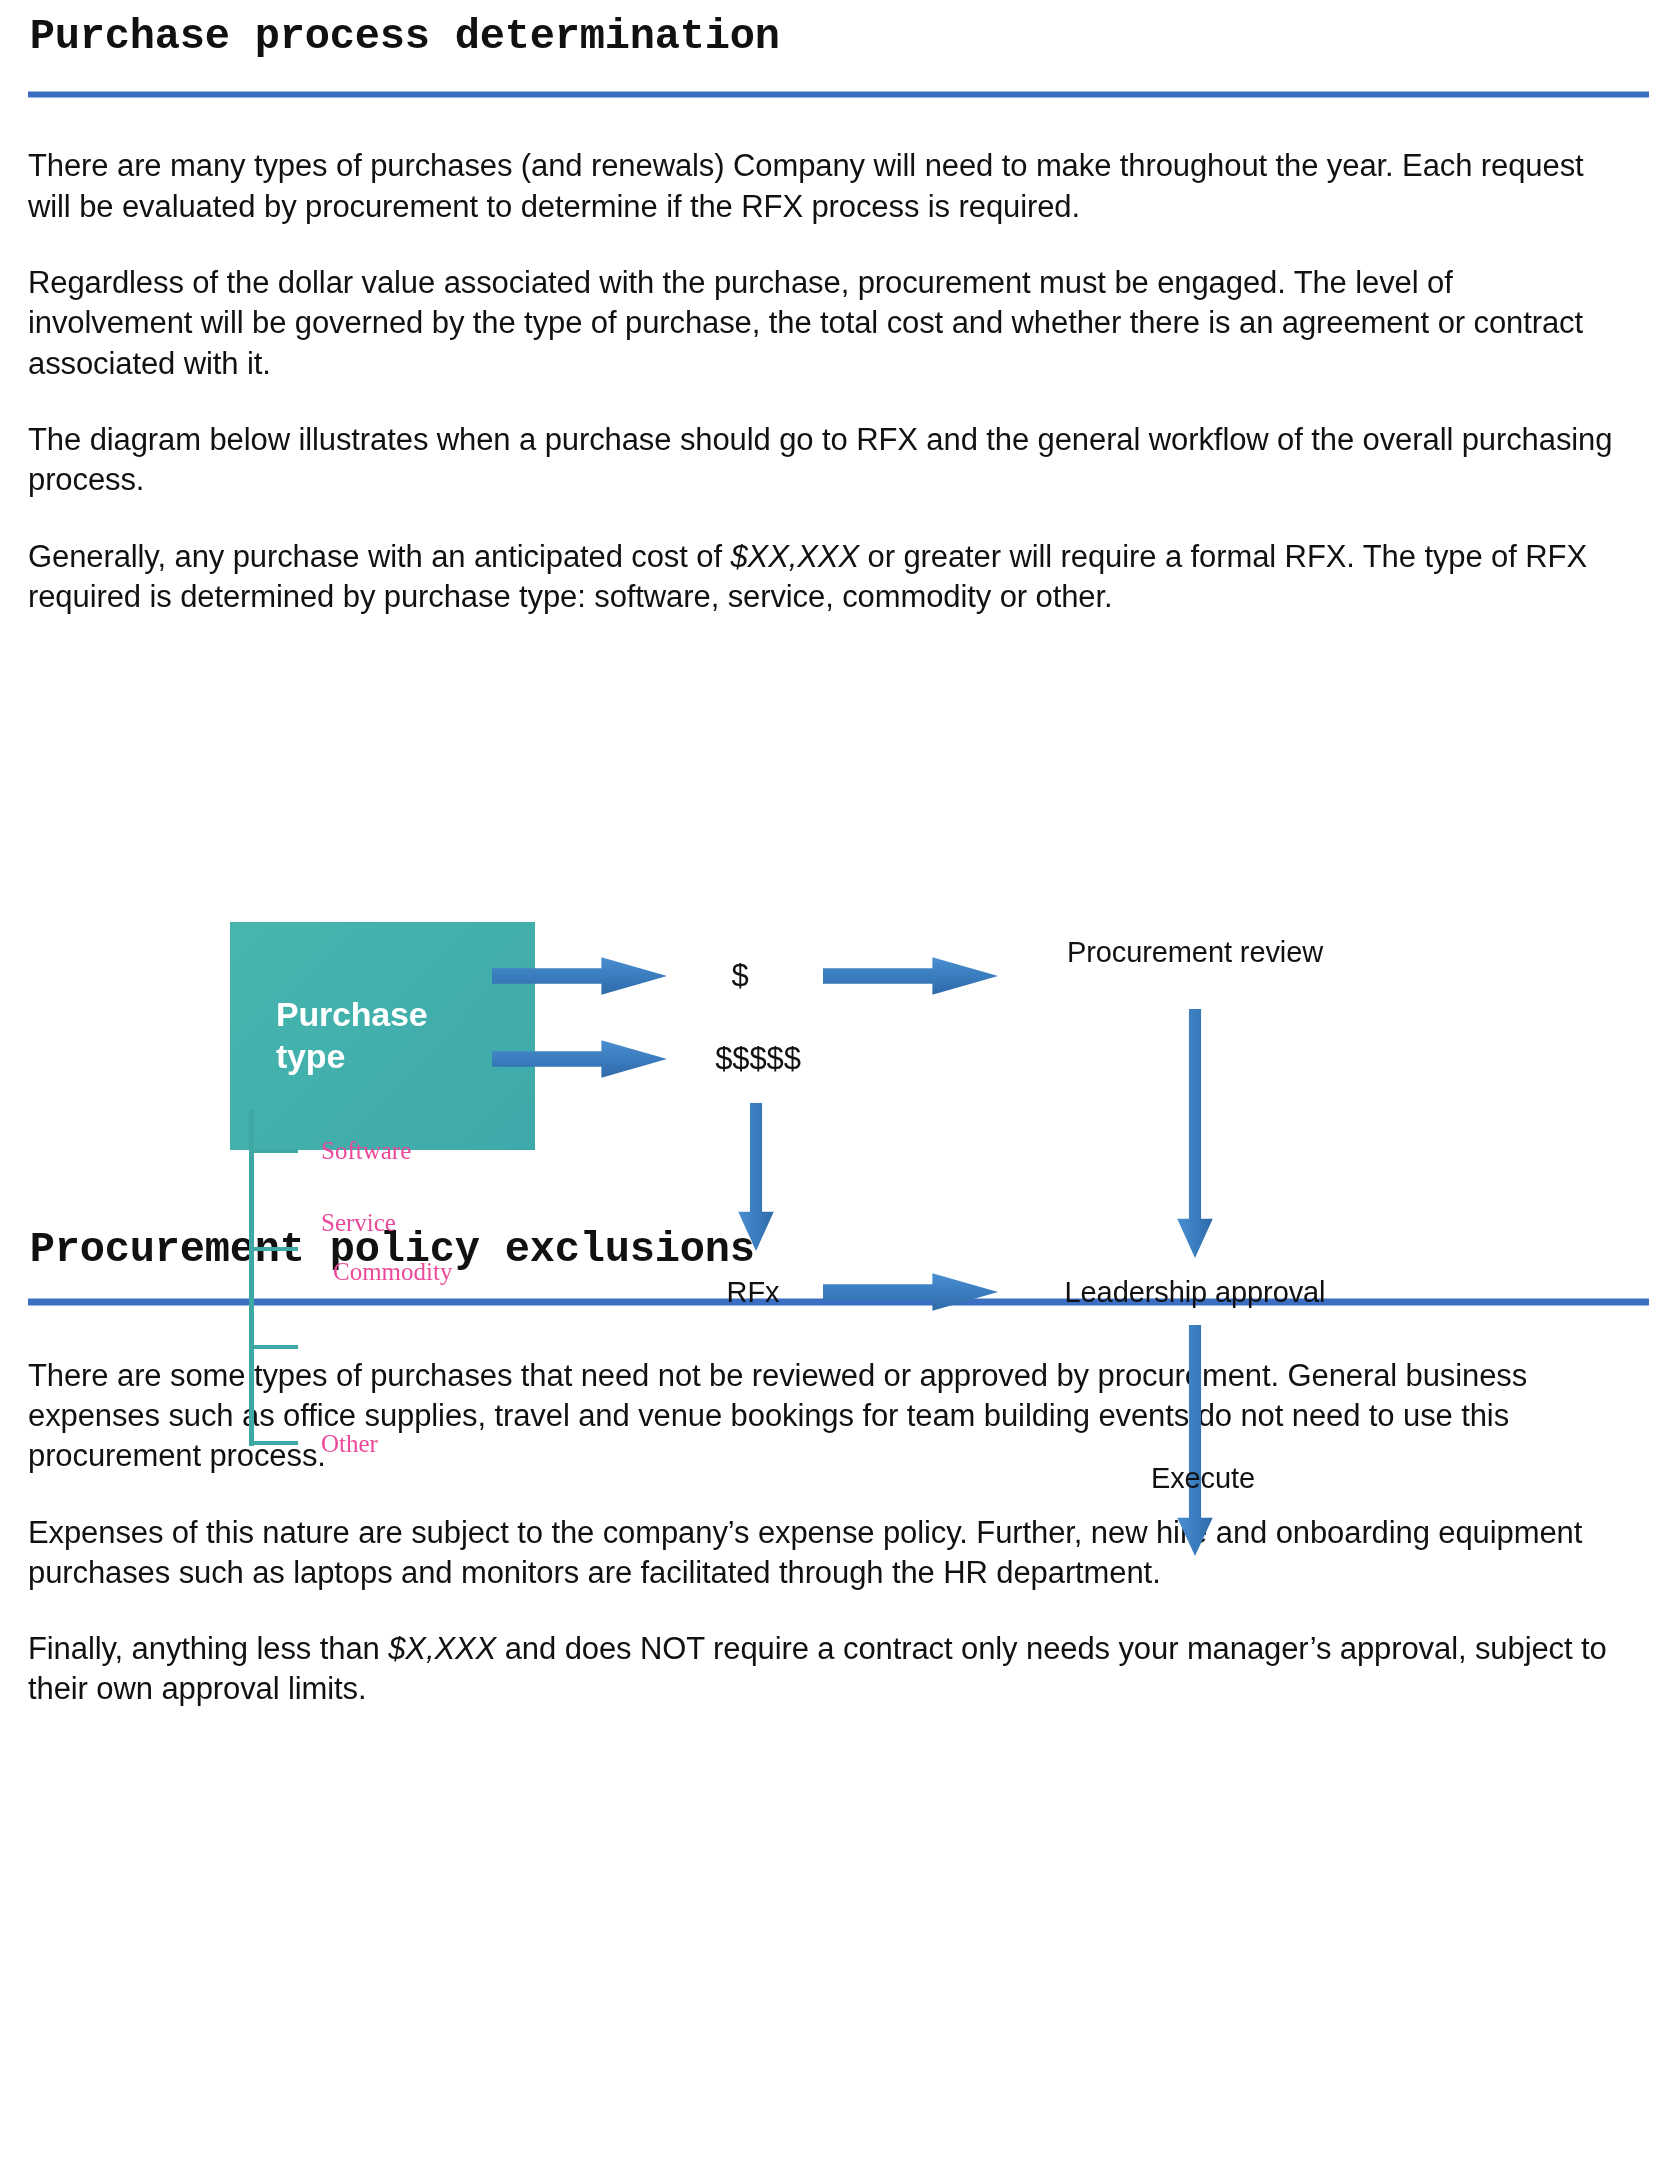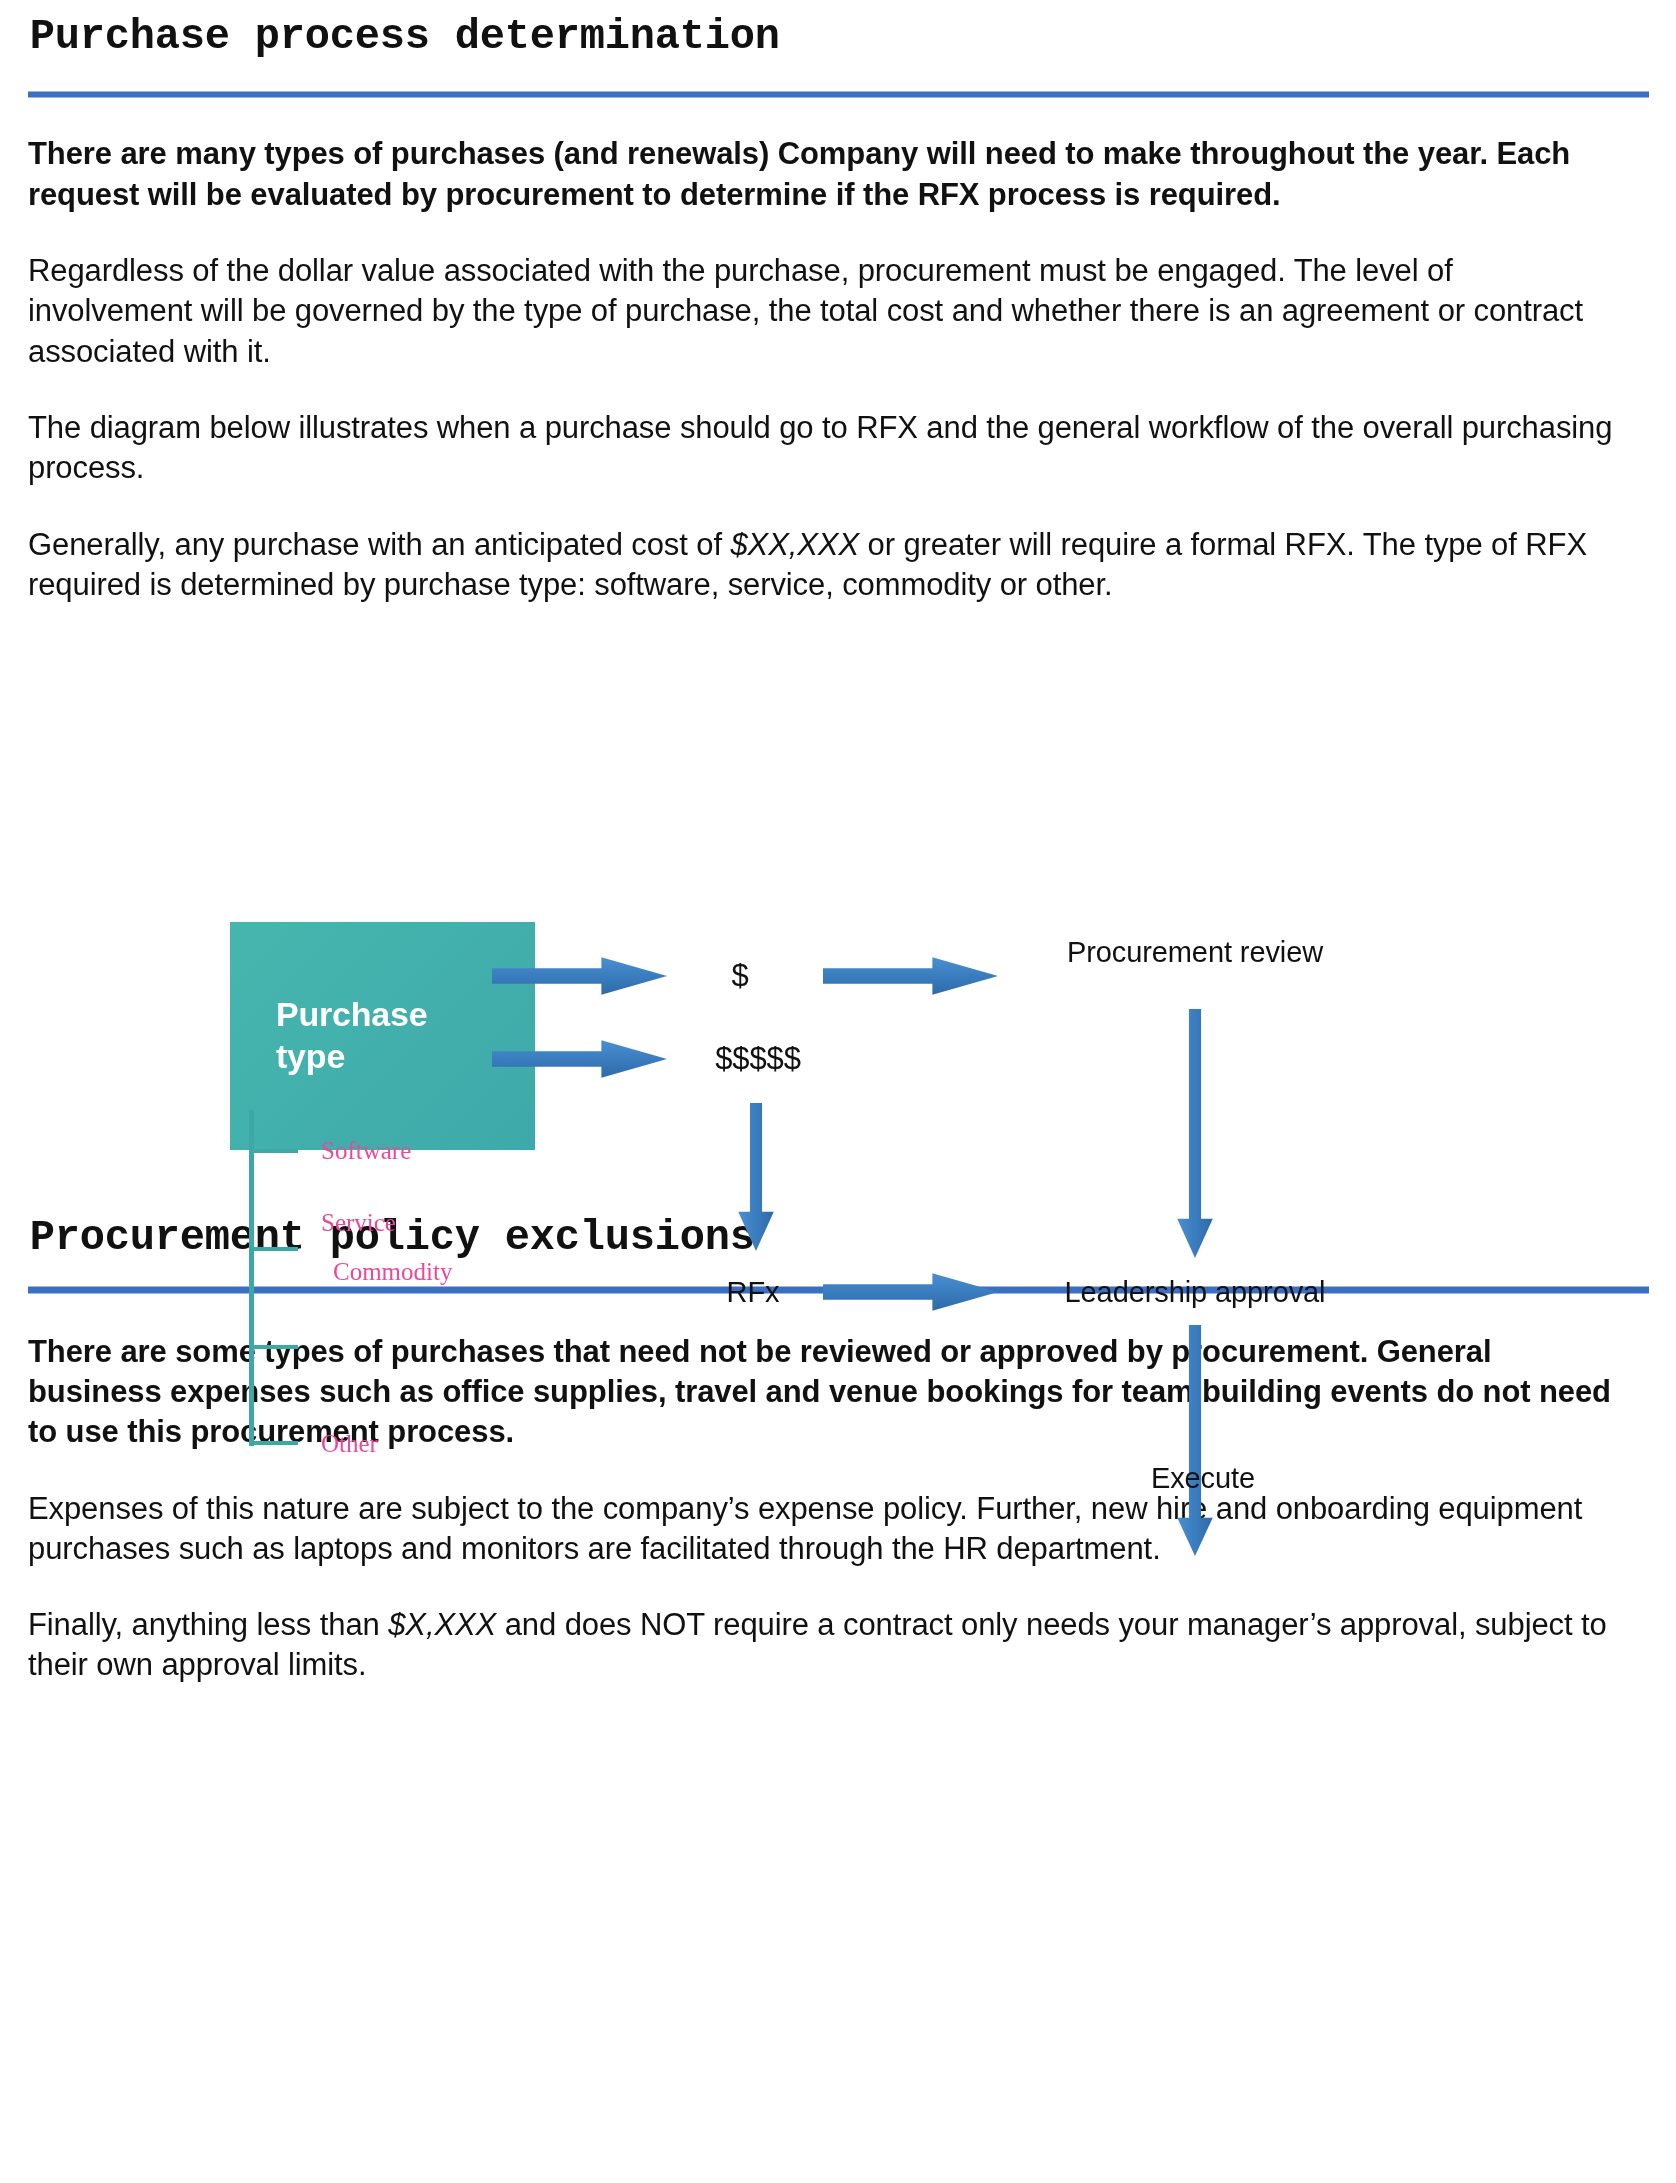--- a/index.html
+++ b/index.html
@@ -52,21 +52,21 @@
   
   .body-text {
     font-size: 31px;
     line-height: 1.30;
     color: #111111;
     margin: 0;
     max-width: 1589px;
     letter-spacing: -0.1px;
   }
   .para { margin-top: 36px; }
-  .para:first-of-type { margin-top: 0; font-weight: bold; }
+  .para:first-of-type { margin-top: 12px; }
   .ital { font-style: italic; }
 
   .intro-block { padding-top: 36px; }
   .exclusions-block { padding-top: 38px; }
 
   
   .diagram {
     position: relative;
     width: 1677px;
     height: 638px;

